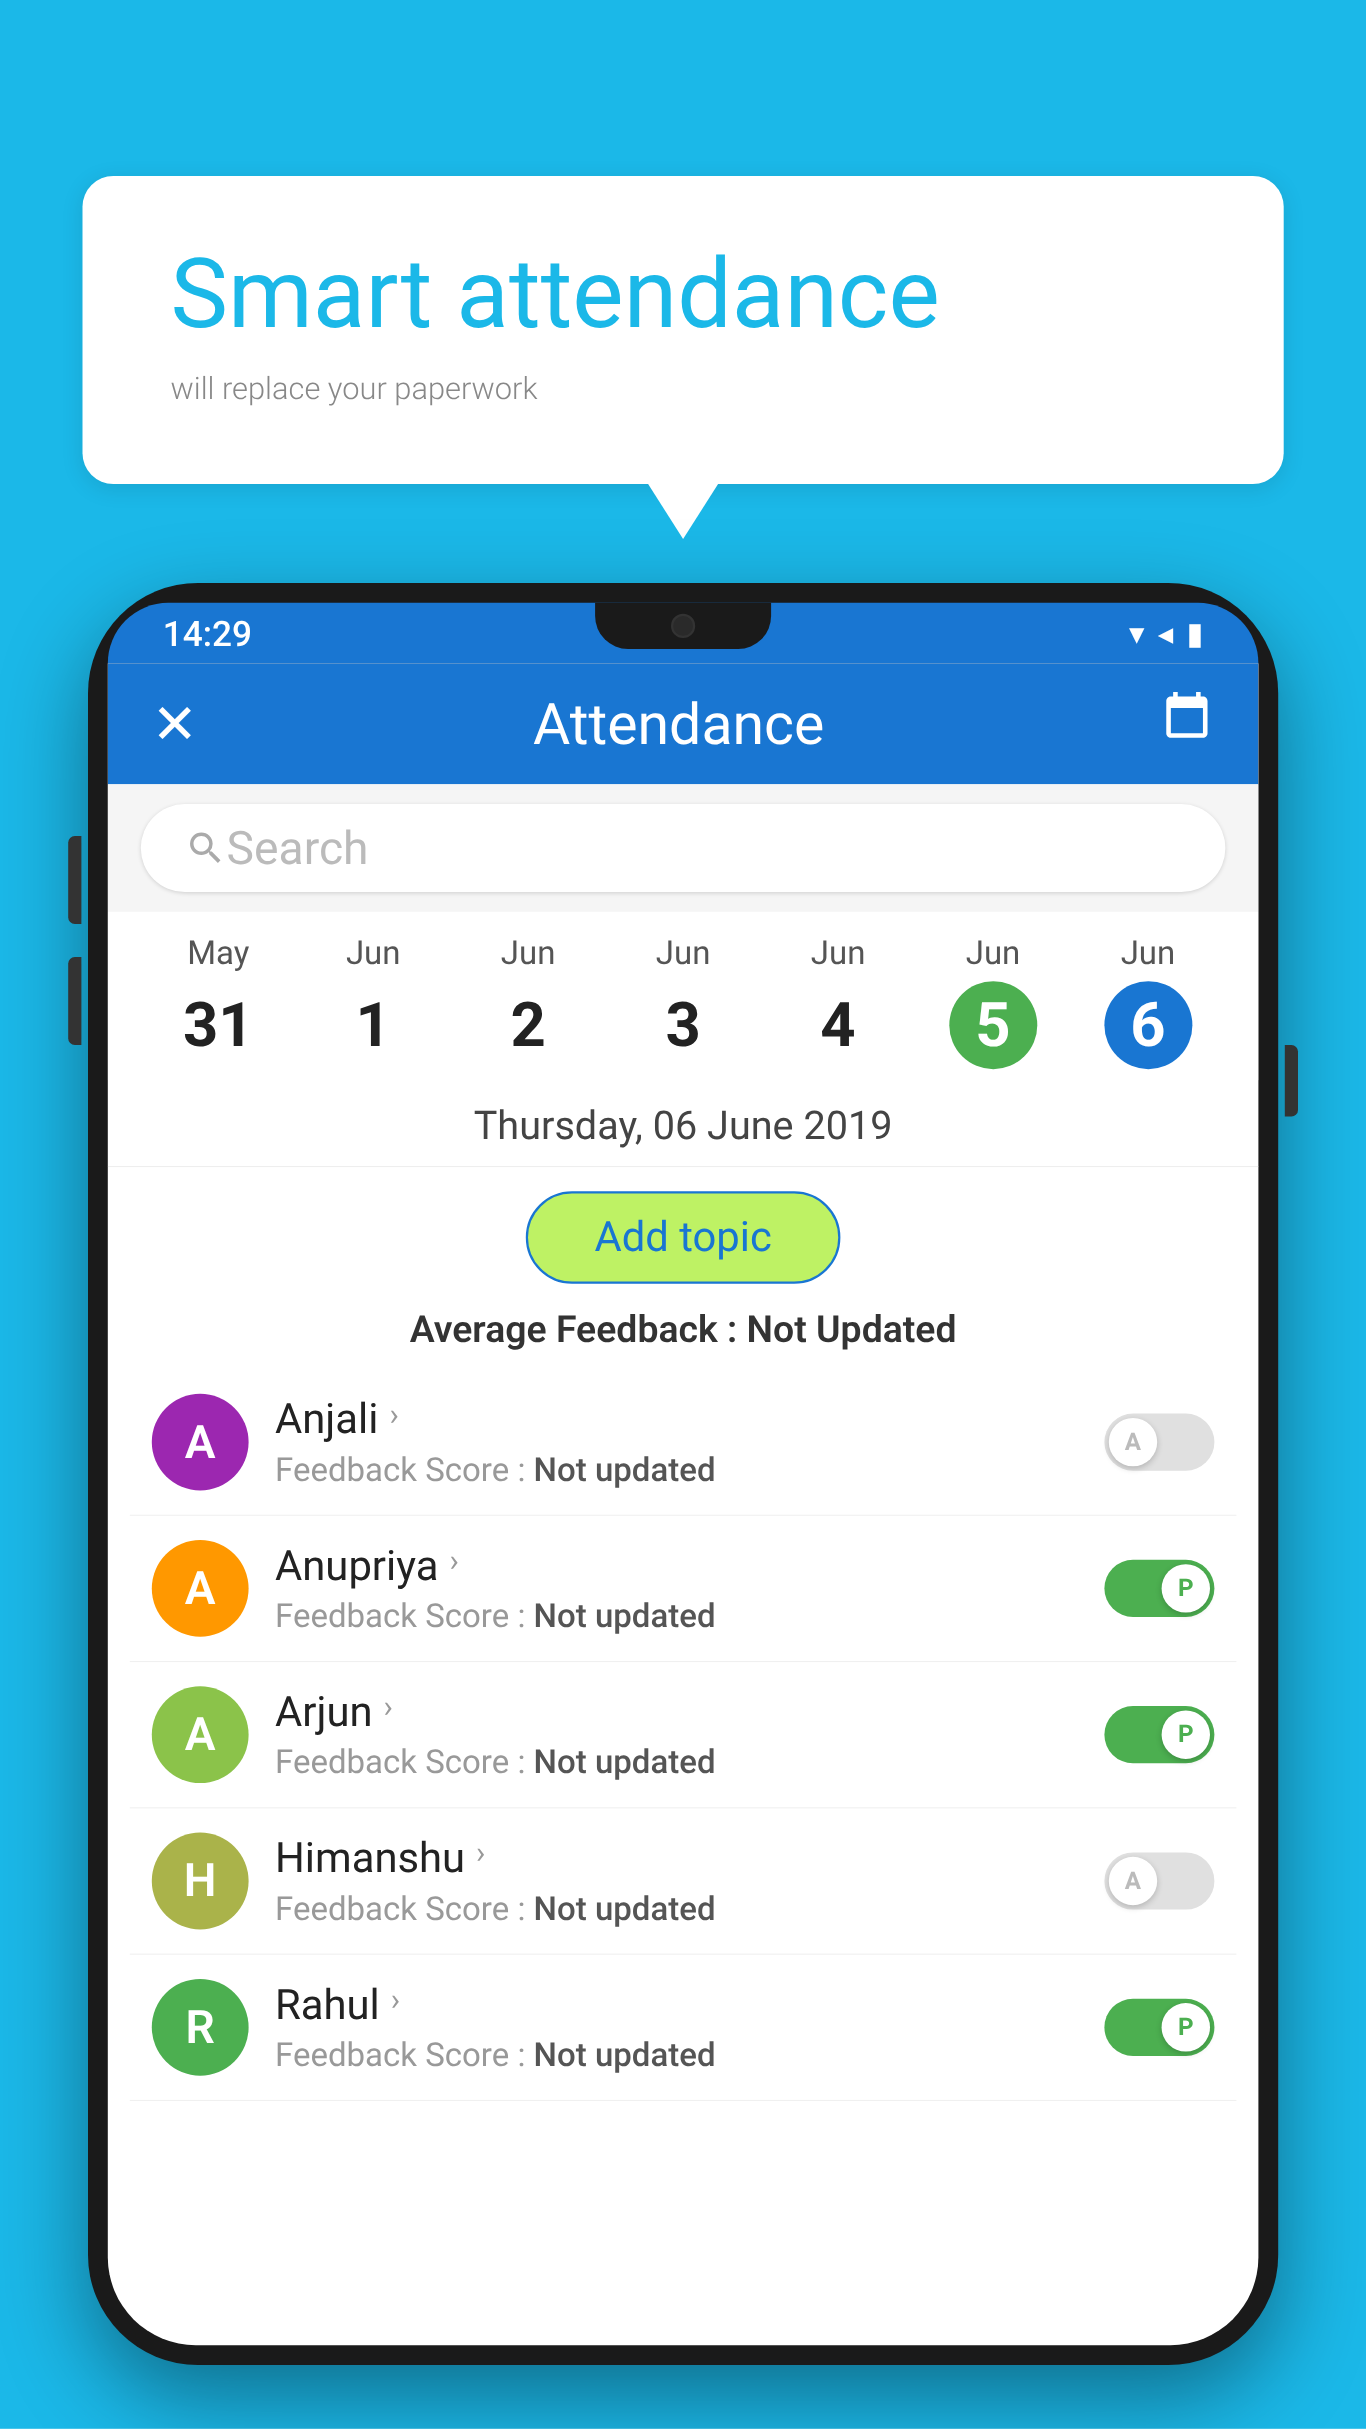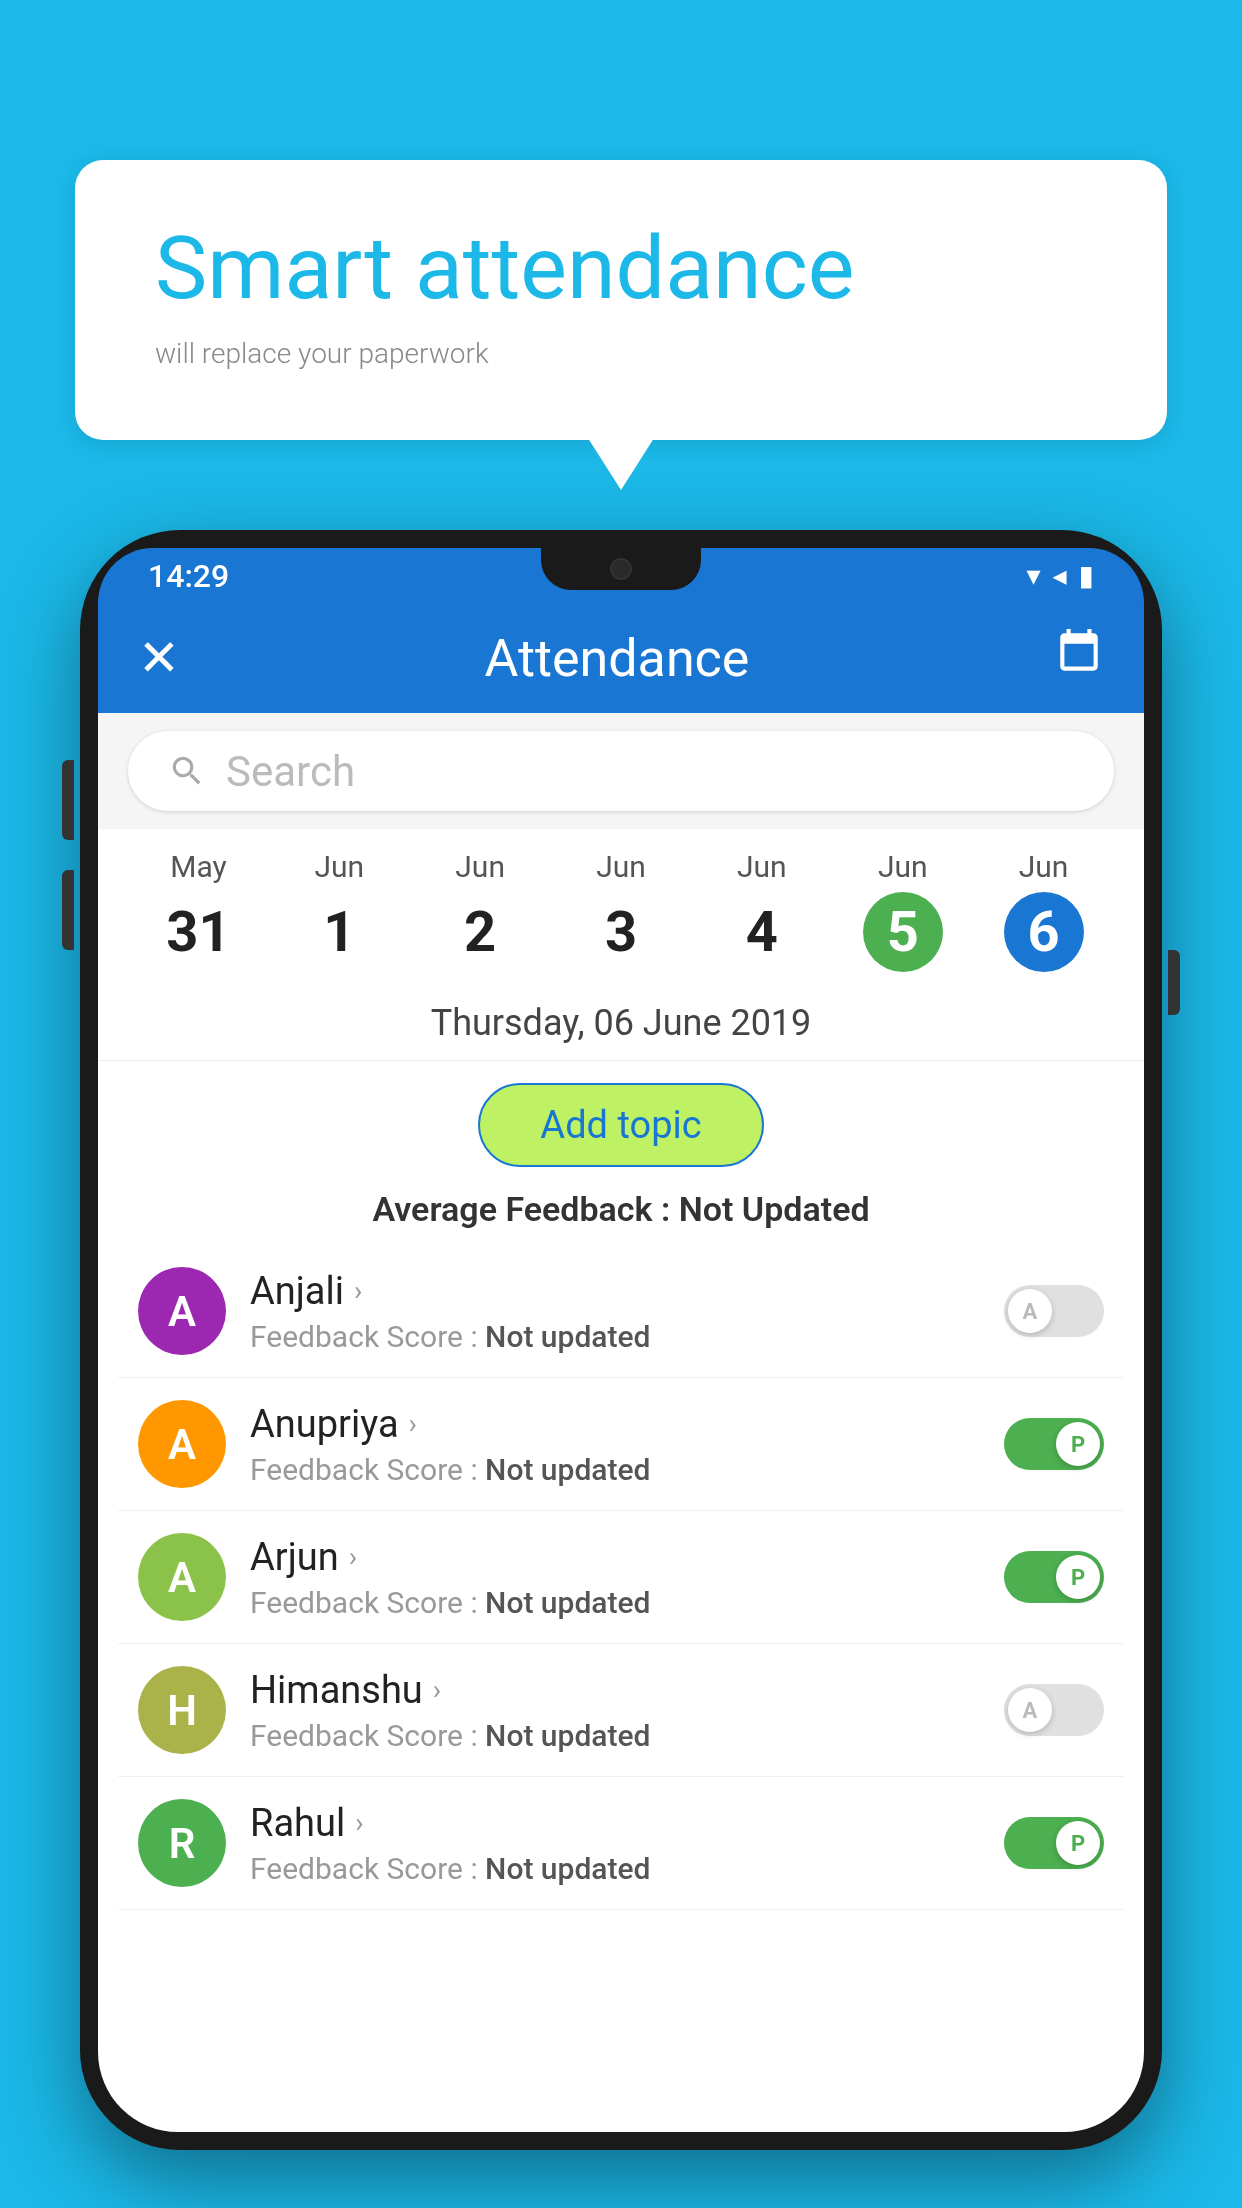--- a/index.html
+++ b/index.html
@@ -150,21 +150,20 @@
       padding: 18px 30px;
       background: #f5f5f5;
     }
     .search-bar {
       background: white;
       border-radius: 50px;
       height: 80px;
       display: flex;
       align-items: center;
       padding: 0 40px;
-      gap: 20px;
       box-shadow: 0 1px 4px rgba(0,0,0,0.15);
     }
     .search-input-text {
       font-size: 42px;
       color: #bbb;
     }
 
     
     .date-strip {
       display: flex;
@@ -264,21 +263,20 @@
       flex-shrink: 0;
     }
     .student-info {
       flex: 1;
     }
     .student-name {
       font-size: 38px;
       color: #222;
       margin-bottom: 6px;
       display: flex;
-      align-items: center;
       gap: 10px;
     }
     .student-name .chevron {
       font-size: 28px;
       color: #999;
     }
     .student-feedback {
       font-size: 30px;
       color: #999;
     }

